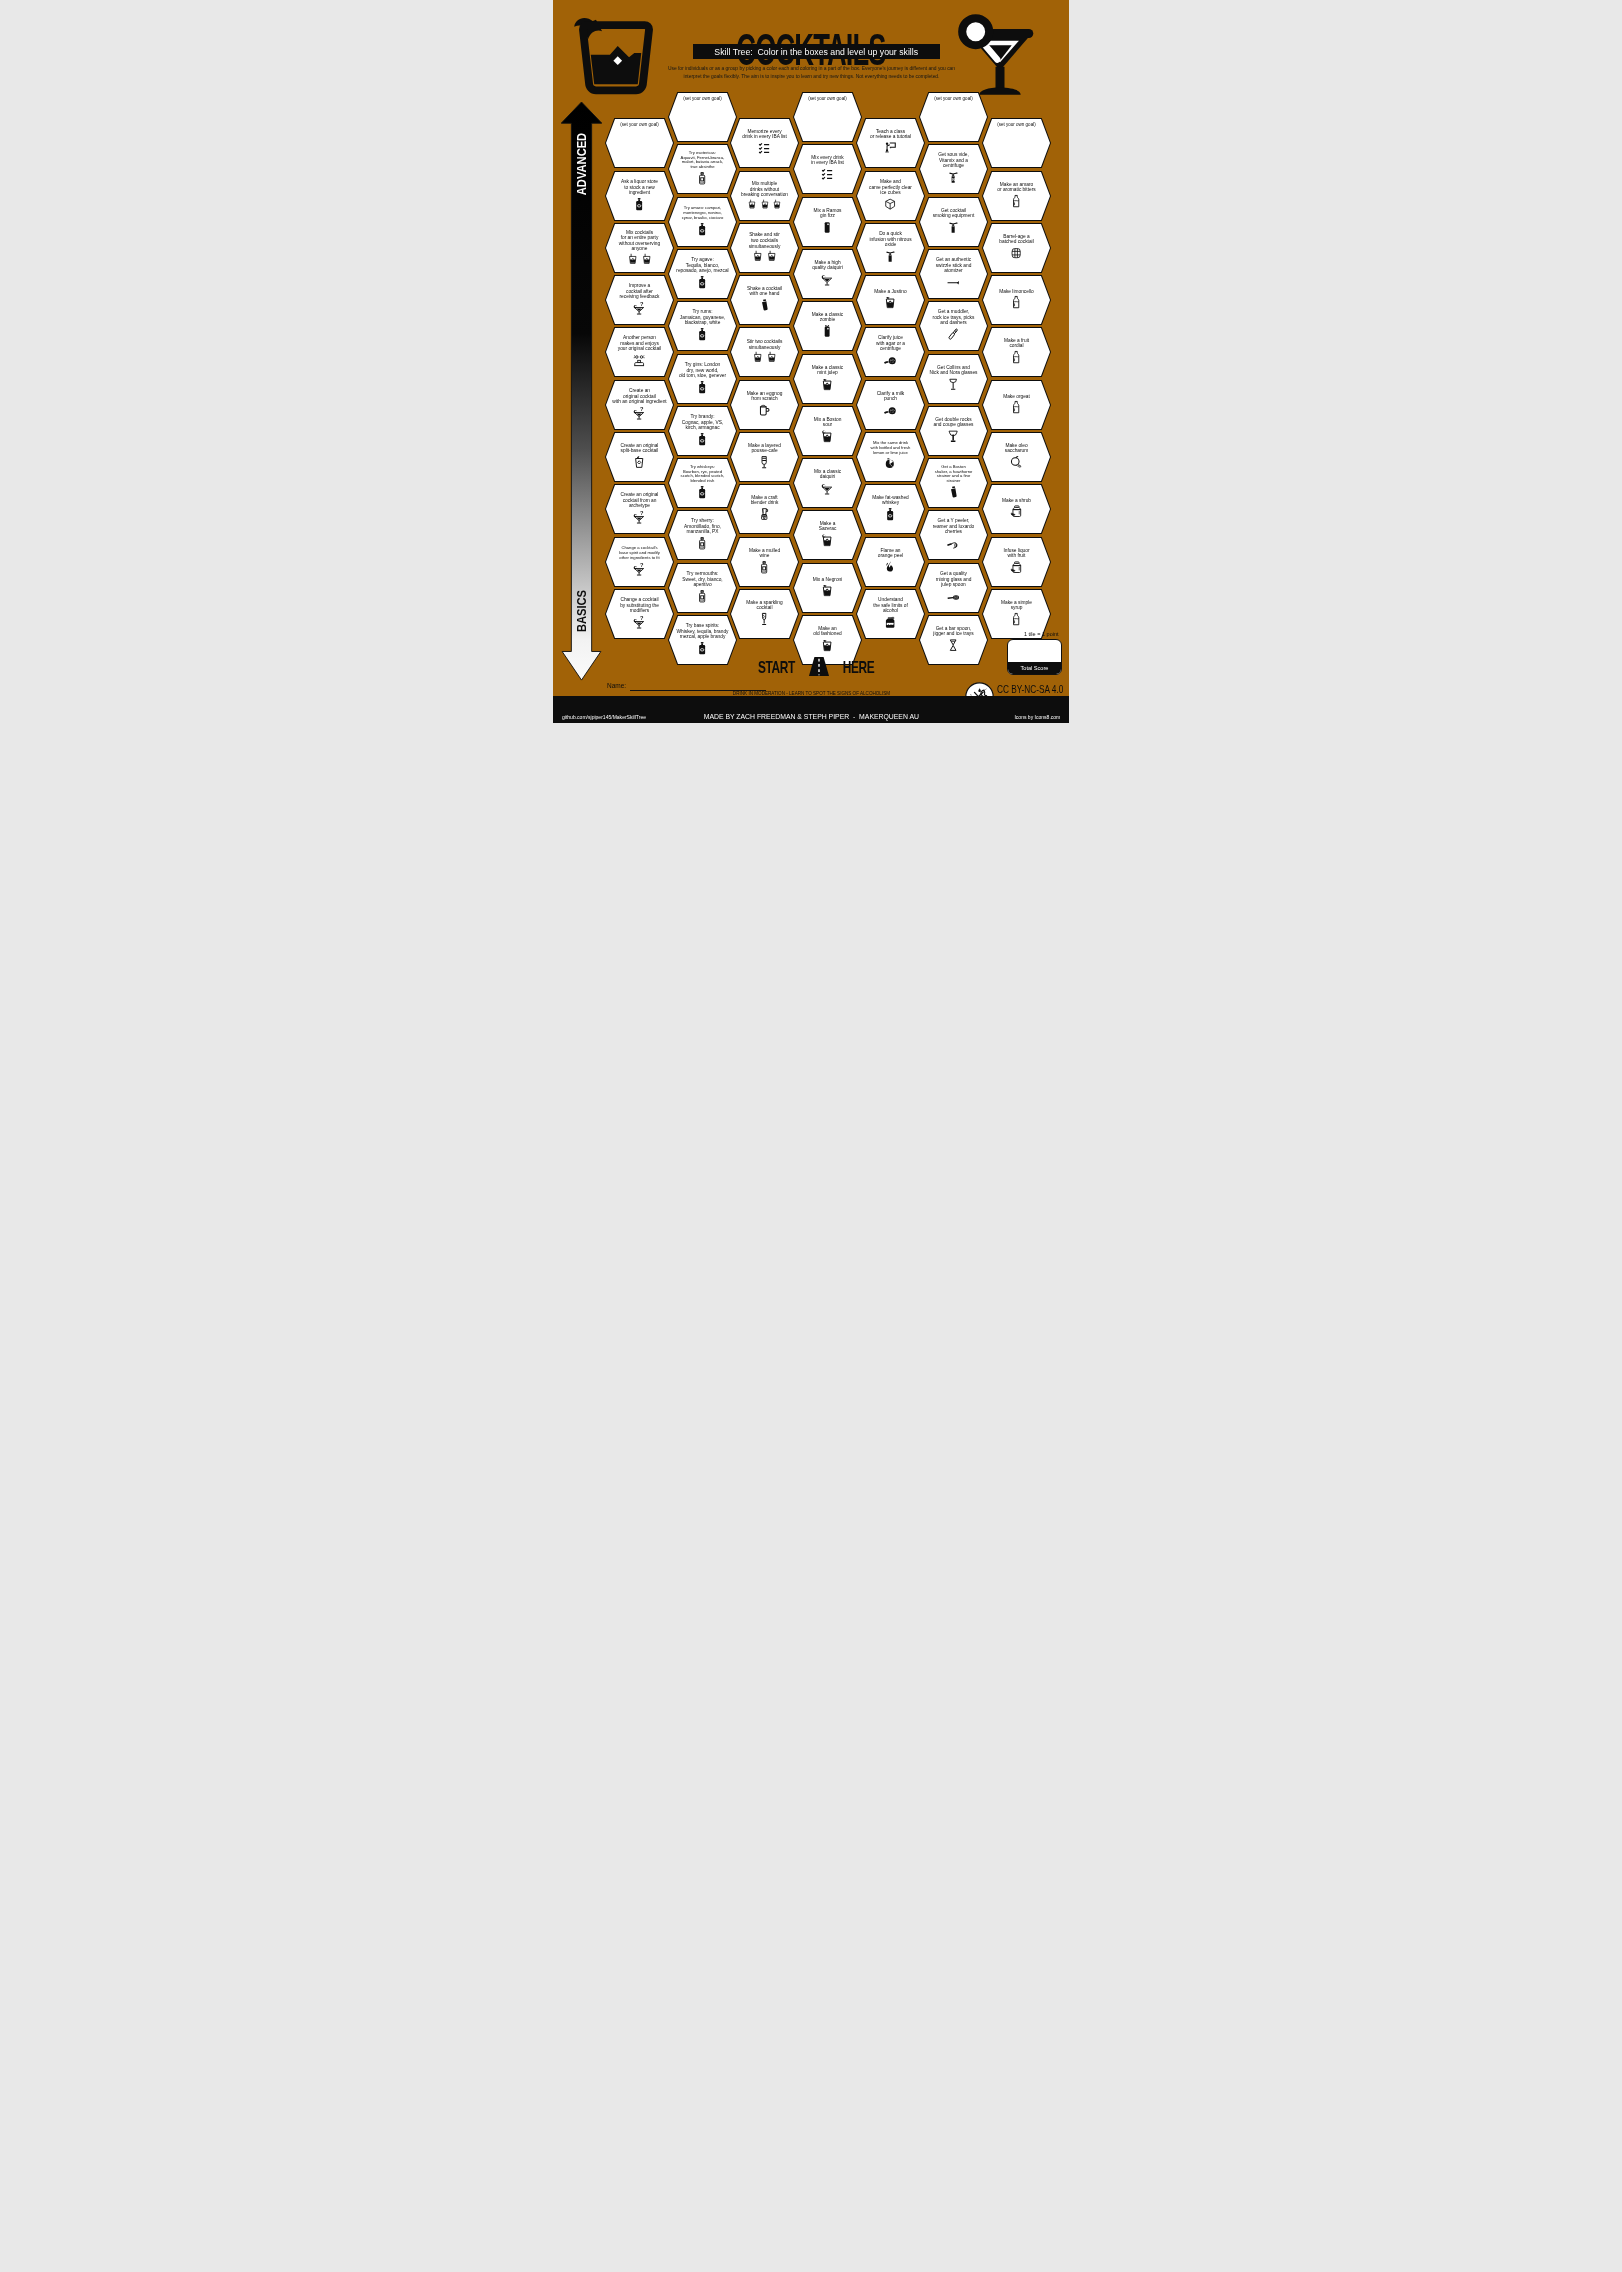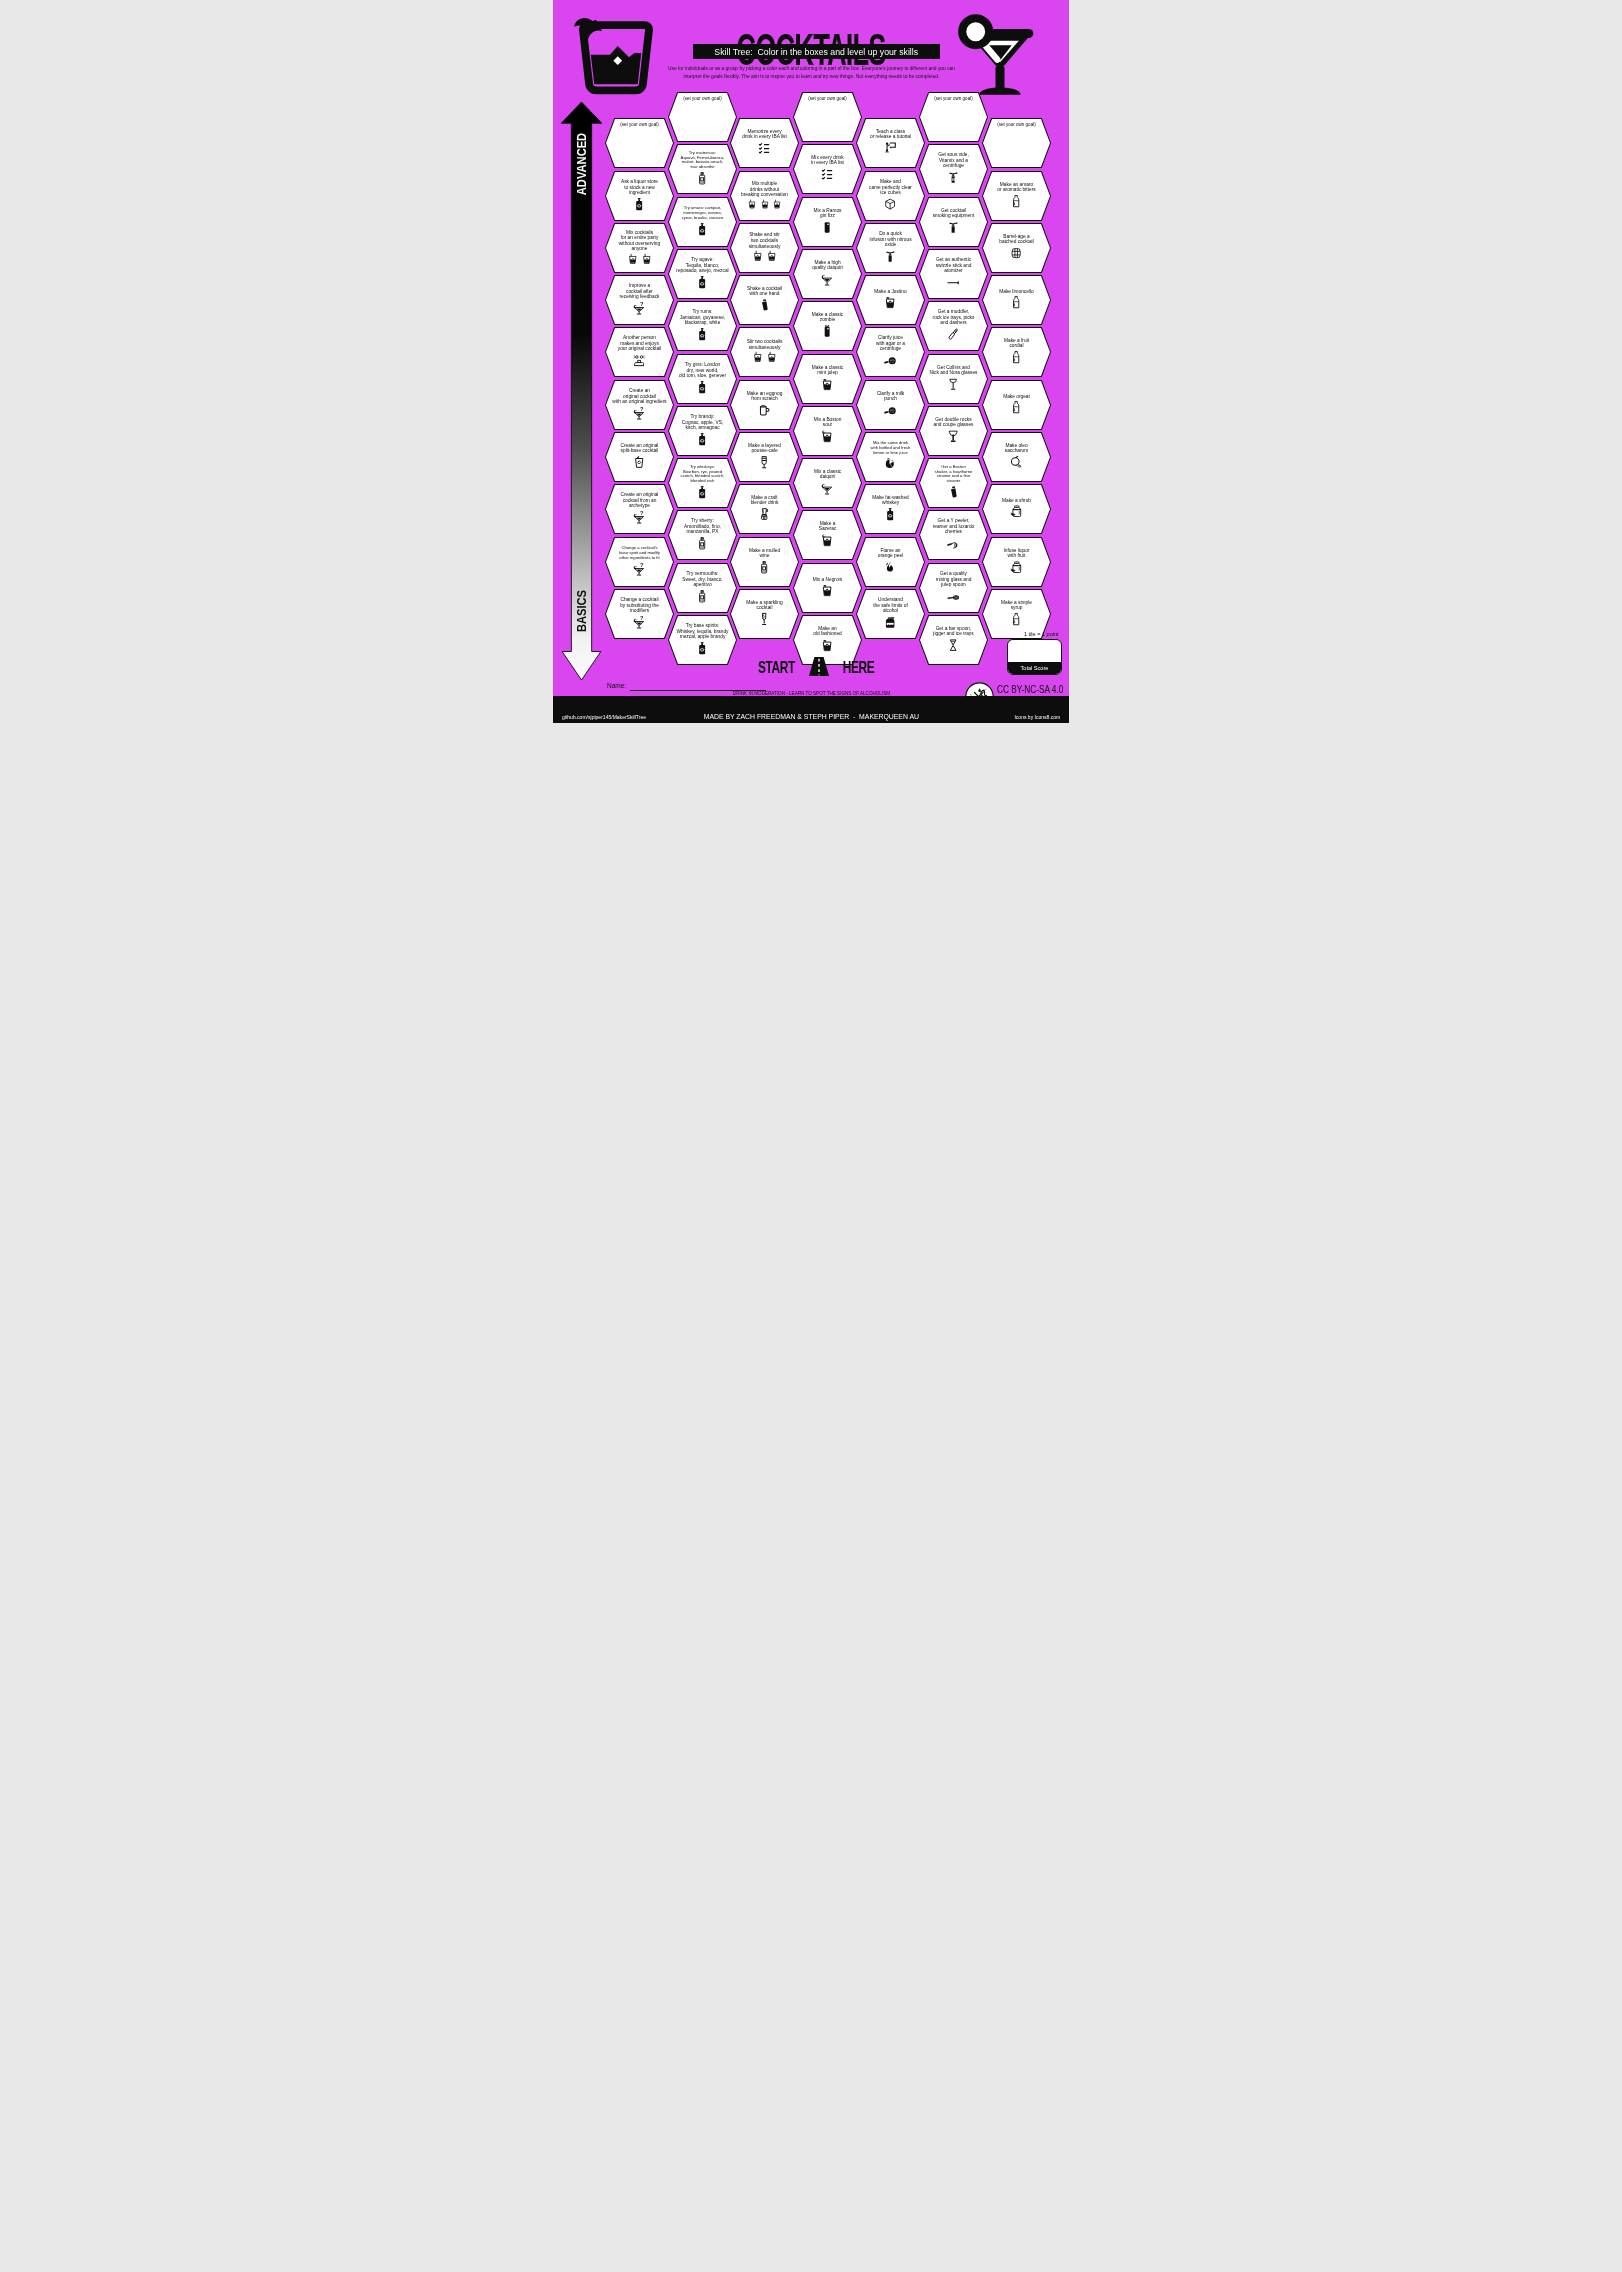--- a/index.html
+++ b/index.html
@@ -1,16 +1,16 @@
 <!DOCTYPE html>
 <html style="font-size:7.4px"><head>
 <meta charset="utf-8">
 <style>
   html,body{margin:0;padding:0;background:#e8e8e8;}
-  .page{position:relative;width:516px;height:723px;margin:0 auto;background:#d946ef;
+  .page{position:relative;width:516px;height:723px;margin:0 auto;background:#a16207;
         font-family:"Liberation Sans",sans-serif;overflow:hidden;color:#0d0d0d;}
   
   .title{position:absolute;top:1.8px;left:0;right:0;text-align:center;font-weight:900;
          font-size:44px;line-height:0.86;letter-spacing:-1.4px;transform:scaleX(.62);}
   .subtitle-bar{position:absolute;left:140px;top:44px;width:247px;height:15px;background:#0d0d0d;
          display:flex;align-items:center;justify-content:center;}
   .subtitle-bar span{color:#fff;font-size:9.2px;transform:scaleX(.95);white-space:pre;}
   .intro{position:absolute;top:65px;left:111px;width:295px;text-align:center;
          font-size:4.9px;line-height:1.6;color:#161616;}
   .corner-icon{position:absolute;}

